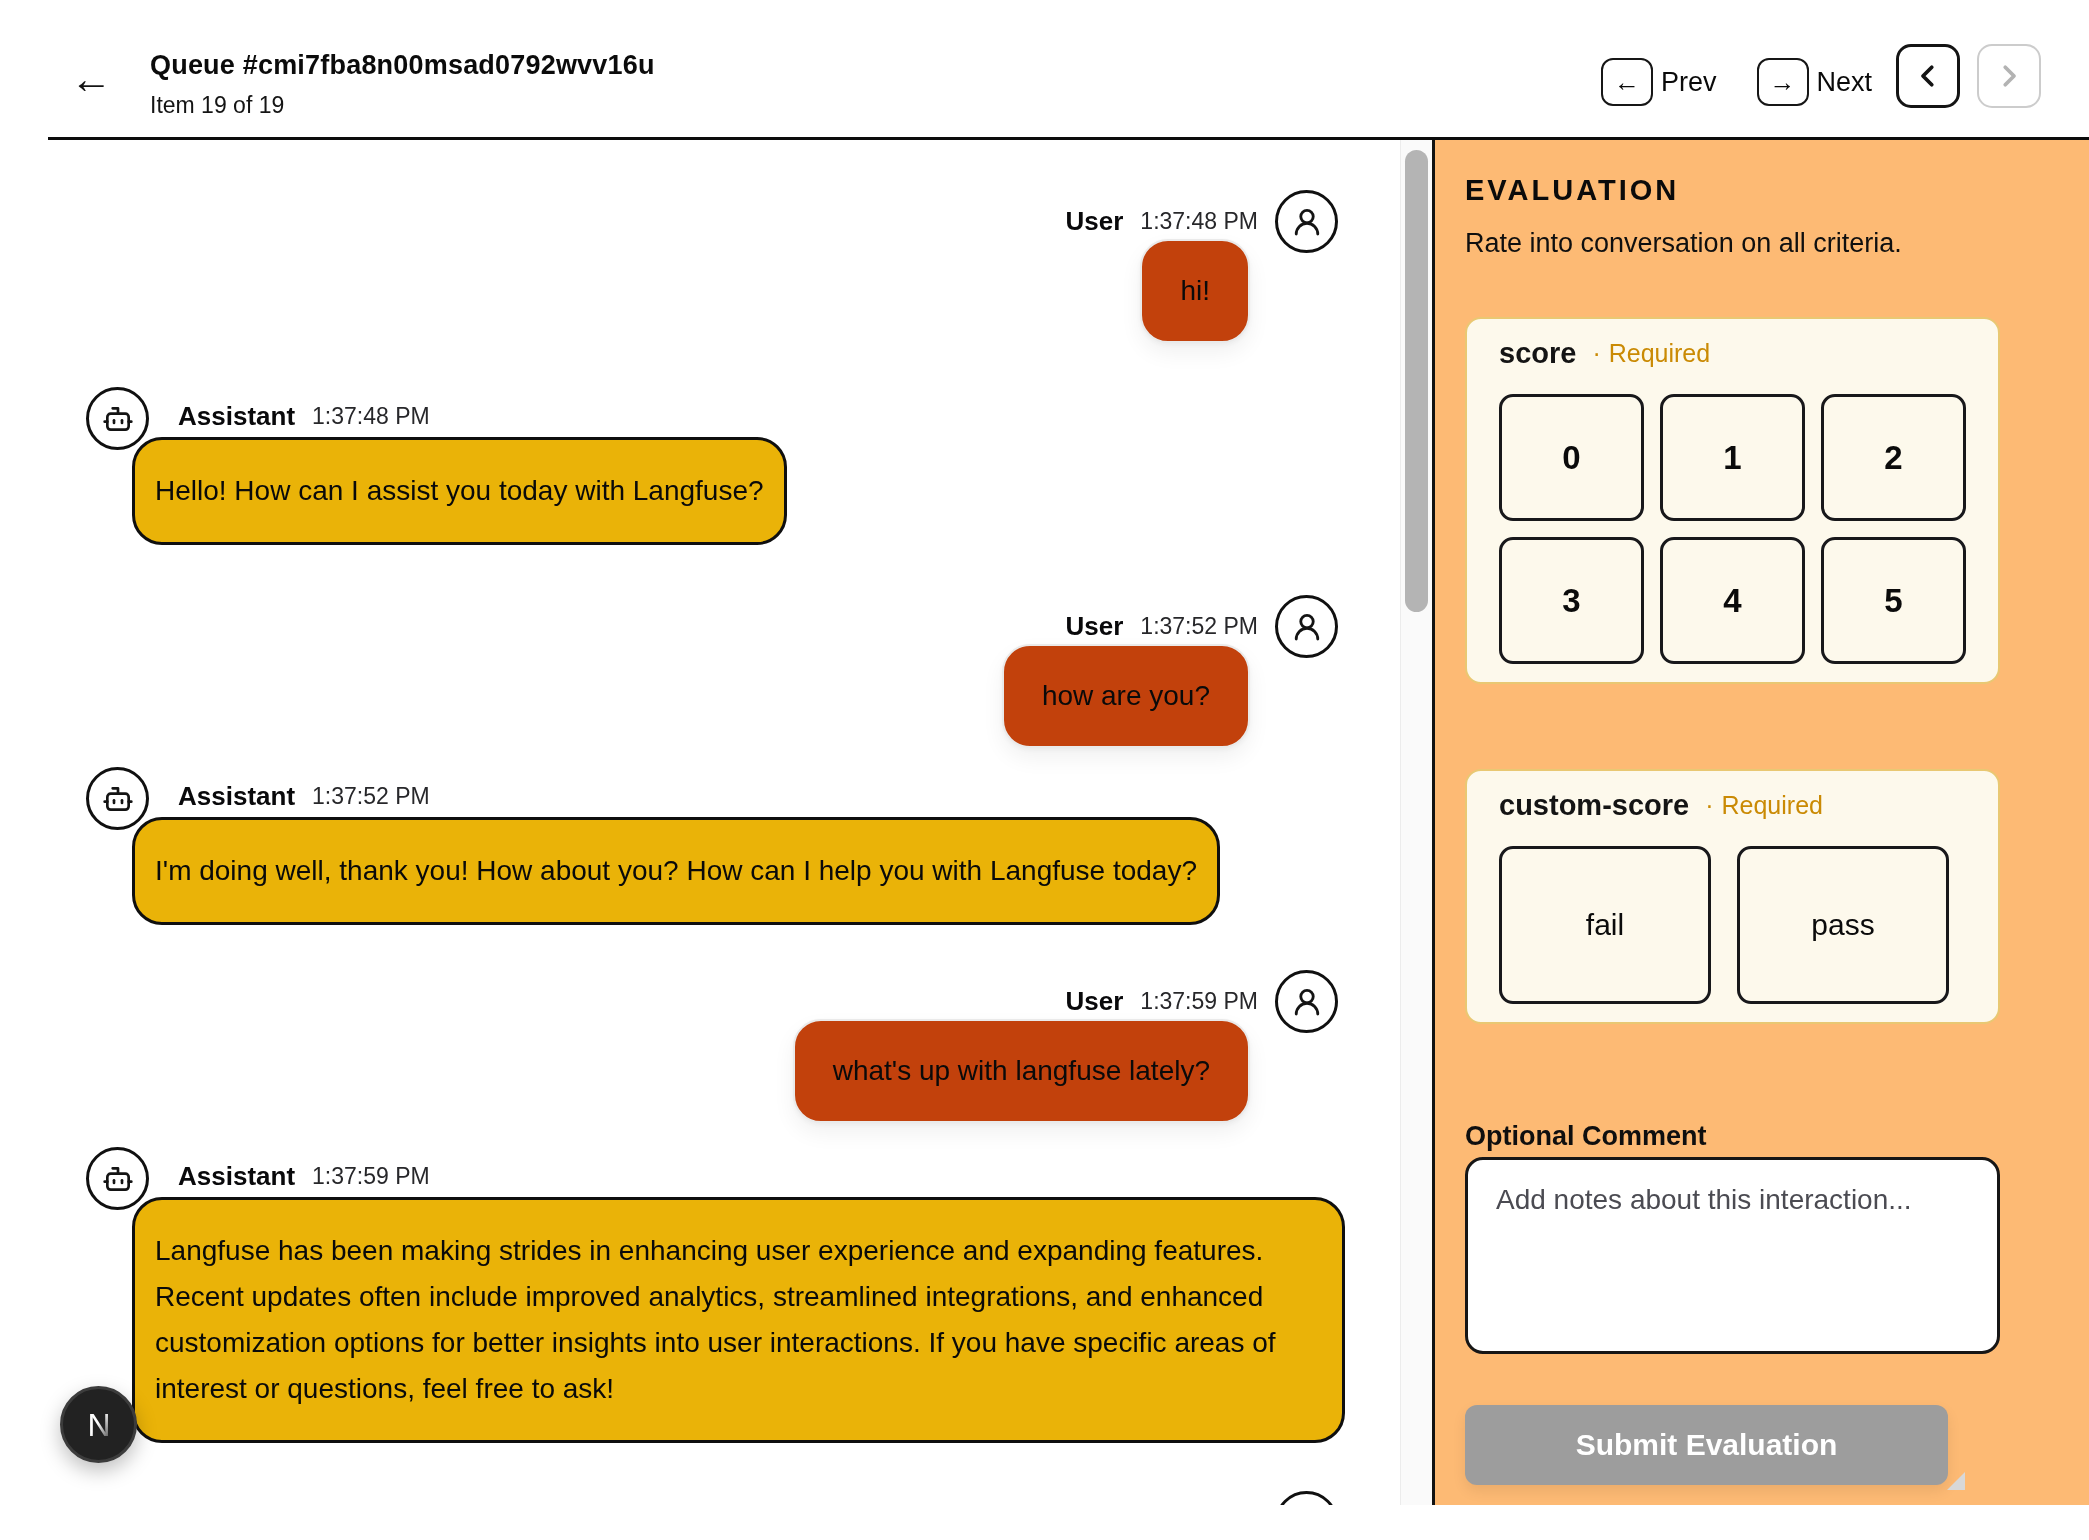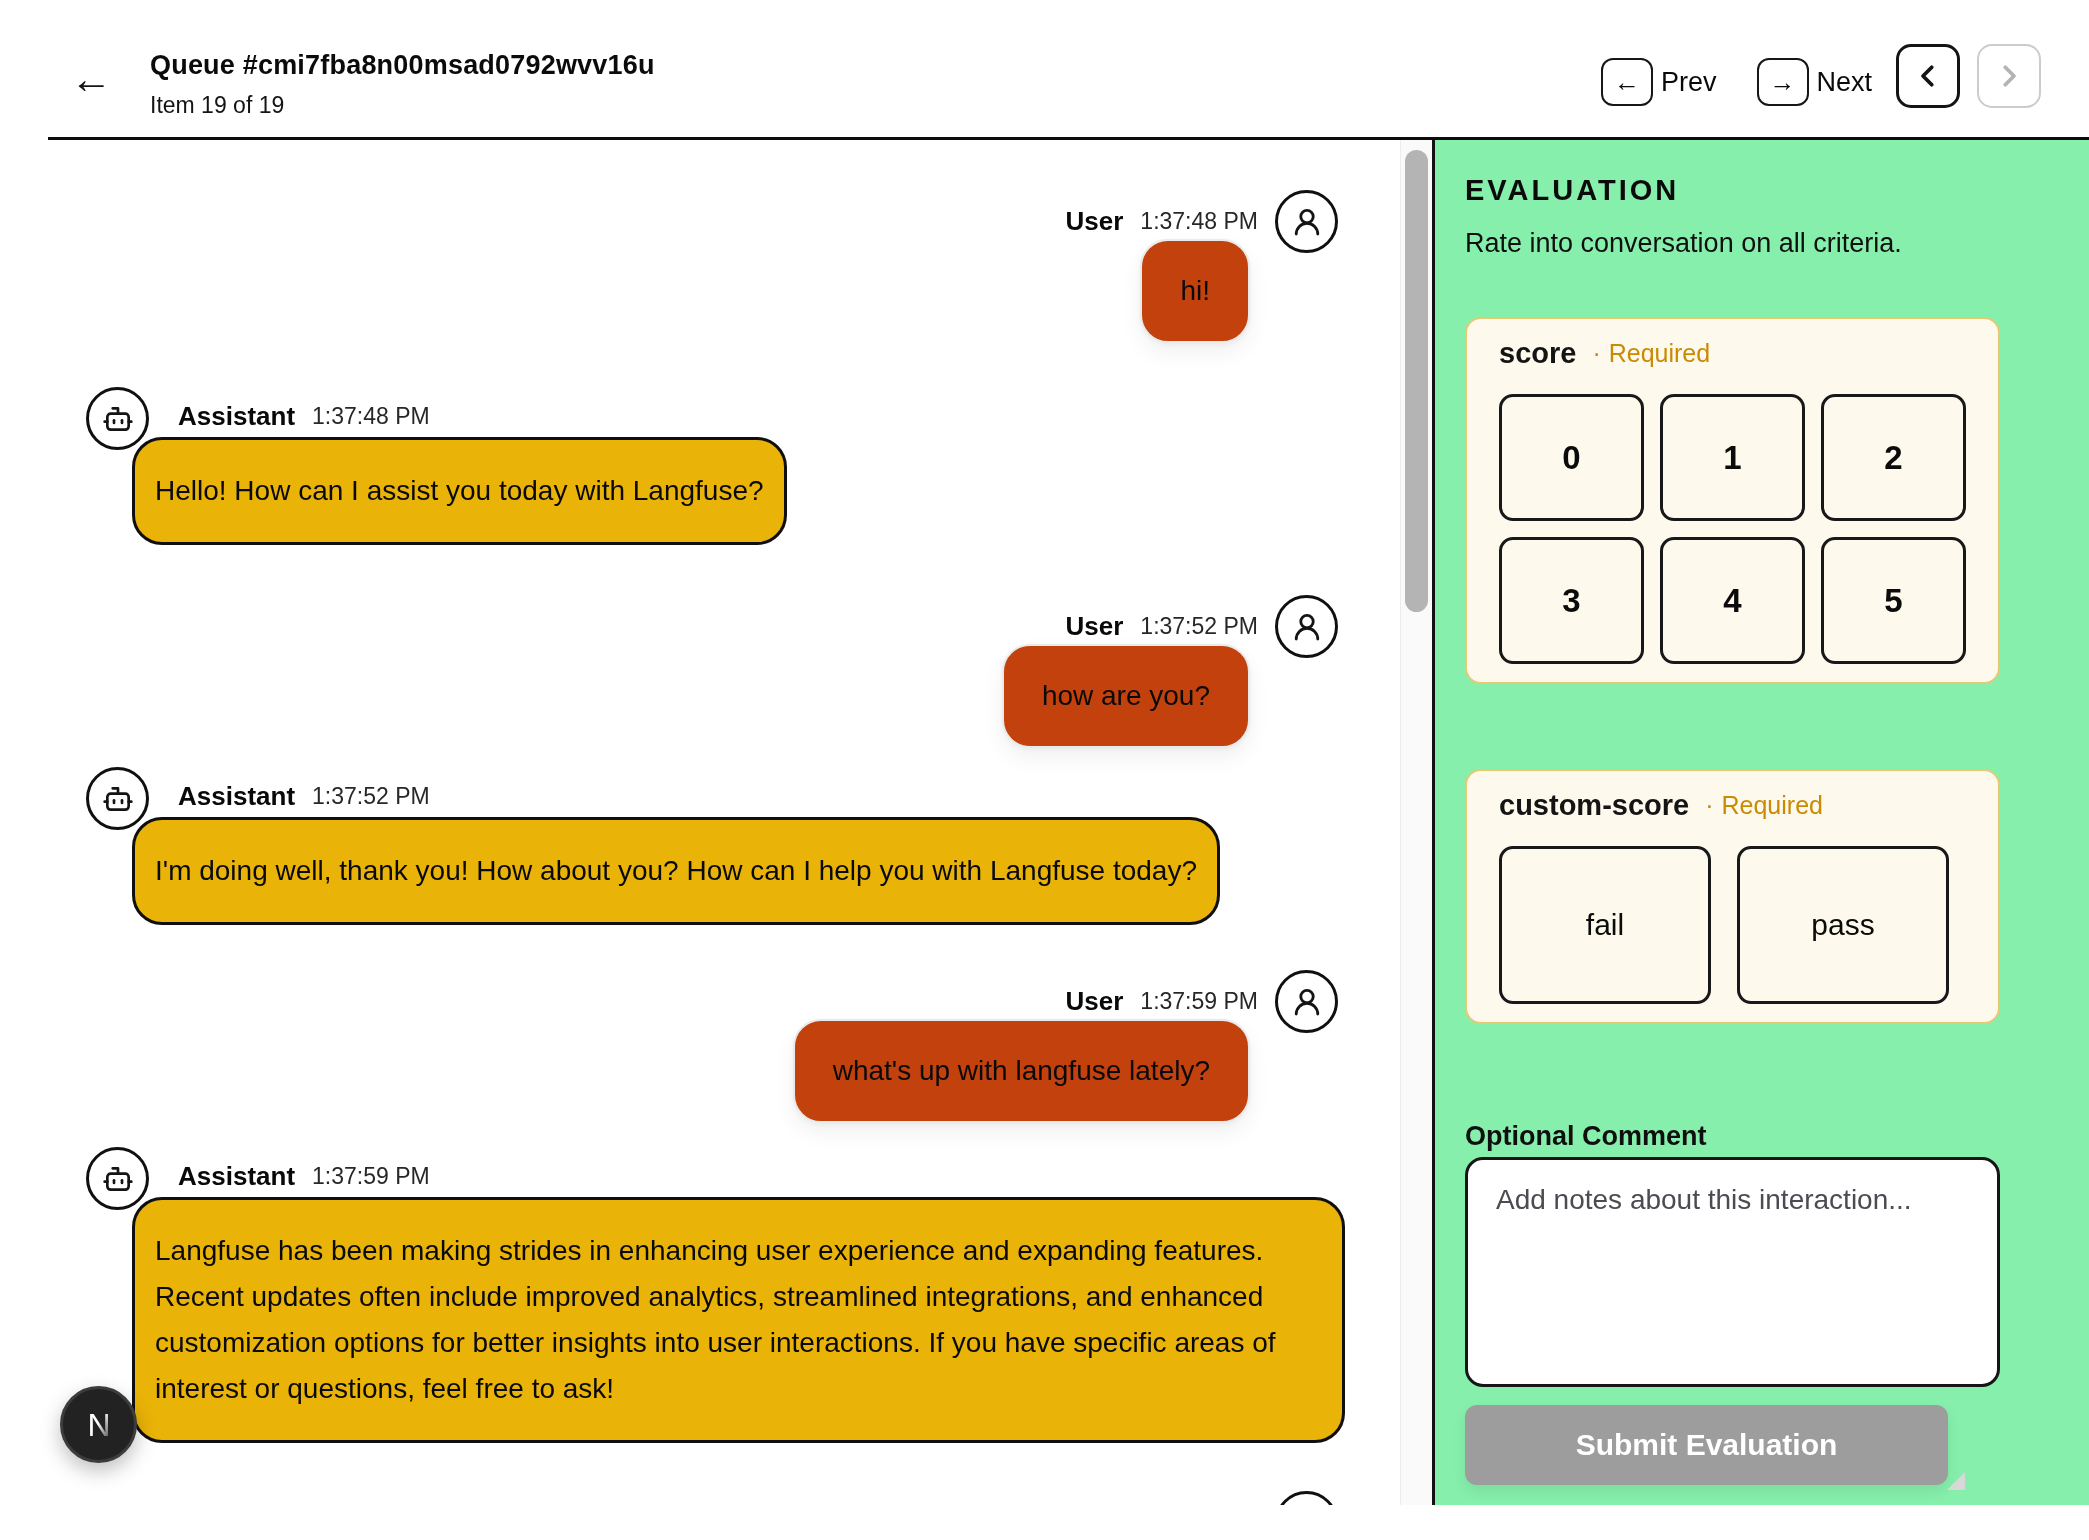--- a/index.html
+++ b/index.html
@@ -28,21 +28,21 @@
   .header-rule { position:absolute; left:48px; right:0; bottom:0; height:3px; background:#0c0c0c; }
 
   
   .main { display:flex; height:1365px; position:relative; }
   .chat-panel { width:1400px; position:relative; overflow:hidden; background:#fff; }
   .chat-scroll { padding-top:50px; }
   .scroll-col { width:32px; position:relative; background:#fafafa; border-left:1px solid #ececec; }
   .scroll-thumb { position:absolute; left:4px; top:10px; width:23px; height:462px;
     background:#b4b4b4; border-radius:12px; cursor:grab; }
   .divider { width:3px; background:#121212; }
-  .eval-panel { flex:1; position:relative; background:#86efac; }
+  .eval-panel { flex:1; position:relative; background:#fdba74; }
   .footer-space { height:35px; background:#fff; }
 
   
   .chat-msg { position:relative; }
   .chat-msg:nth-child(2){ margin-top:52px; }
   .chat-msg:nth-child(3){ margin-top:50px; }
   .chat-msg:nth-child(4){ margin-top:27px; }
   .chat-msg:nth-child(5){ margin-top:45px; }
   .chat-msg:nth-child(6){ margin-top:32px; }
   .chat-msg:nth-child(7){ margin-top:48px; }
@@ -78,21 +78,21 @@
   .crit-req { font-size:25px; color:#ca8a04; display:flex; align-items:center; gap:8px; }
   .crit-options { margin-top:24px; display:grid; gap:16px; }
   .grid-3 { grid-template-columns:repeat(3,1fr); }
   .grid-2 { grid-template-columns:212px 212px; gap:26px; }
   .opt-btn { background:#fdf9ec; border:3px solid #18181b; border-radius:14px;
     display:flex; align-items:center; justify-content:center; cursor:pointer;
     font-family:inherit; color:#0b0b0b; }
   .grid-3 .opt-btn { height:127px; font-size:33px; font-weight:700; }
   .grid-2 .opt-btn { height:158px; font-size:30px; font-weight:500; }
   .comment-label { position:absolute; left:30px; top:981px; font-size:27px; font-weight:600; color:#0f0f0f; }
-  .comment-box { position:absolute; left:30px; top:1017px; width:535px; height:230px;
+  .comment-box { position:absolute; left:30px; top:1017px; width:535px; height:197px;
     border:3px solid #161616; border-radius:18px; background:#fff; padding:24px 28px;
     font-size:28px; font-family:inherit; color:#0a0a0a; resize:none; outline:none; }
   .comment-box::placeholder { color:#4b4b52; opacity:1; }
   .submit-btn { position:absolute; left:30px; top:1265px; width:483px; height:80px;
     background:#9d9d9d; color:#fff; border:none; border-radius:12px;
     font-size:30px; font-weight:700; font-family:inherit; cursor:not-allowed;
     box-shadow:0 6px 14px rgba(0,0,0,.08); }
   .resize-grip { position:absolute; left:512px; top:1332px; width:0; height:0;
     border-bottom:18px solid #d8d8d8; border-left:18px solid transparent; cursor:nwse-resize; }
 

